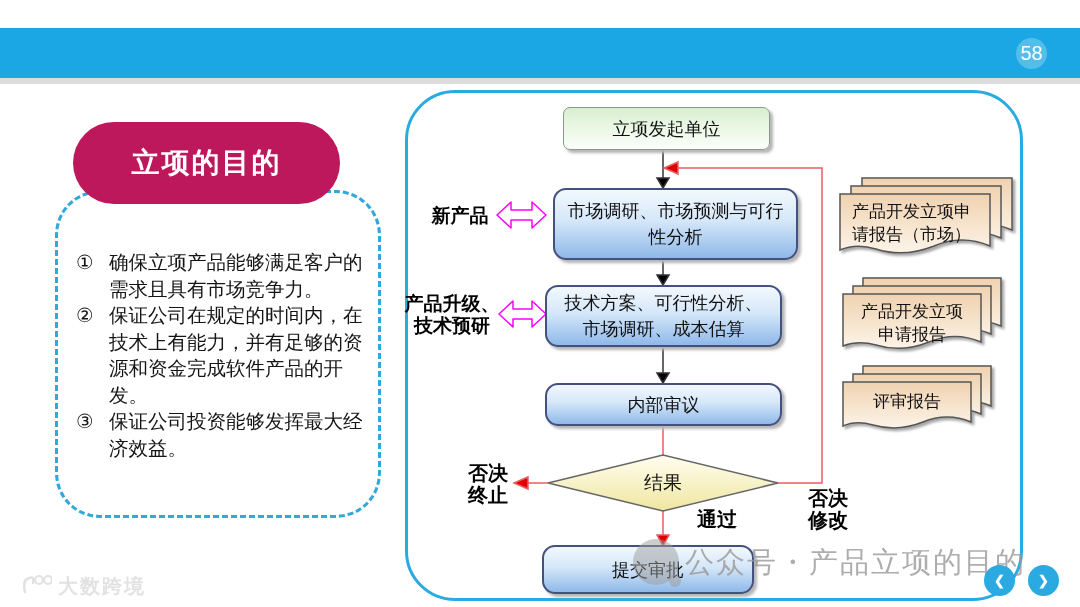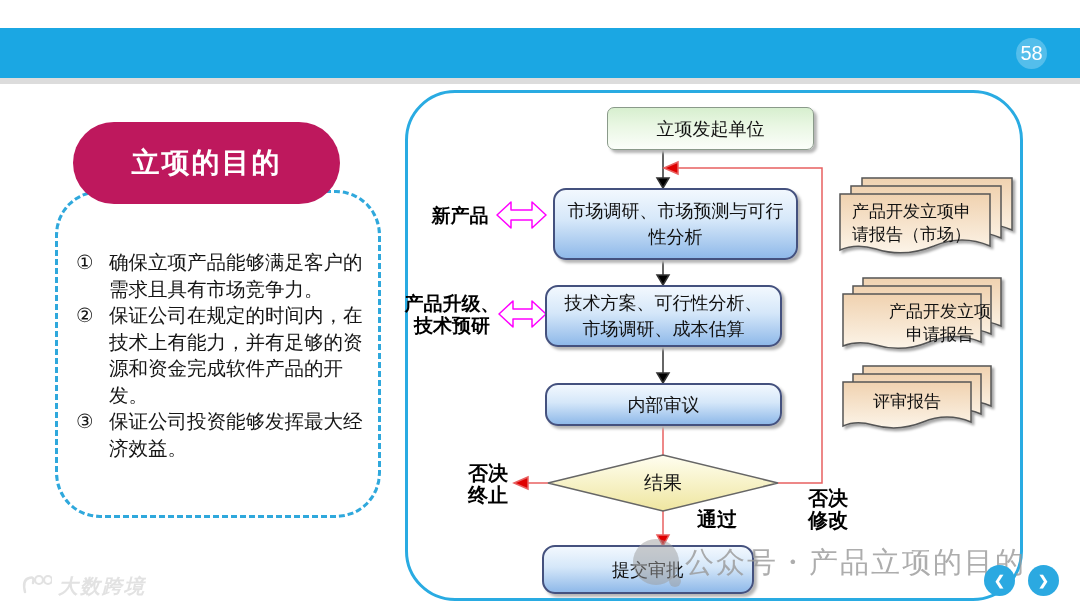--- a/index.html
+++ b/index.html
@@ -36,21 +36,21 @@
                  font-family:"Liberation Serif",serif;font-size:19px;color:#111;}
   .doc-text{position:absolute;z-index:2;font-family:"Liberation Serif",serif;font-size:17px;line-height:23px;color:#111;}
   
   .wm-center{position:absolute;left:685px;top:543px;z-index:4;color:#999;opacity:.8;font-size:29px;
              letter-spacing:2px;white-space:nowrap;}
   .wm-blob{position:absolute;left:633px;top:539px;width:46px;height:46px;border-radius:50%;
            background:#9c9c9c;opacity:.5;z-index:3;}
   .wm-blob-tail{position:absolute;left:669px;top:575px;width:12px;height:12px;border-radius:50%;
                 background:#9c9c9c;opacity:.5;z-index:3;}
   .footer-logo{position:absolute;left:20px;top:572px;z-index:4;display:flex;align-items:center;gap:6px;
-               color:#E2E2E2;font-size:20px;font-weight:bold;letter-spacing:2px;font-style:italic;}
+               color:#E2E2E2;font-size:20px;font-weight:bold;letter-spacing:2px;}
   .nav-btn{position:absolute;top:565px;width:31px;height:31px;border-radius:50%;background:#2BA9E1;z-index:5;
            display:flex;align-items:center;justify-content:center;color:#fff;font-size:13px;font-weight:bold;cursor:pointer;}
   .nav-prev{left:984px;}
   .nav-next{left:1028px;}
 </style>
 </head>
 <body>
 
 <div id="slide">
 
@@ -146,21 +146,21 @@
         </g>
       <g transform="translate(853,374)">
           <path d="M0 0 L128 0 L128 40 Q104 30 80 40 Q55 50 30 43 Q13 38 0 44 Z" fill="url(#docgrad)" stroke="#555" stroke-width="1.5"></path>
         </g>
       <g transform="translate(843,382)">
           <path d="M0 0 L128 0 L128 40 Q104 30 80 40 Q55 50 30 43 Q13 38 0 44 Z" fill="url(#docgrad)" stroke="#555" stroke-width="1.5"></path>
         </g>
     </g>
   </svg>
 
-  <div class="node node-green" style="left:563px;top:107px;width:205px;height:41px;margin-left:44px;">立项发起单位</div>
+  <div class="node node-green" style="left:563px;top:107px;width:205px;height:41px;">立项发起单位</div>
   <div class="node node-blue" style="left:553px;top:188px;width:225px;height:60px;padding:4px 8px;">市场调研、市场预测与可行性分析</div>
   <div class="node node-blue" style="left:545px;top:285px;width:209px;height:58px;padding:0 12px;">技术方案、可行性分析、市场调研、成本估算</div>
   <div class="node node-blue" style="left:545px;top:383px;width:233px;height:39px;">内部审议</div>
   <div class="node node-blue" style="left:542px;top:545px;width:208px;height:45px;">提交审批</div>
   <div class="decision-text">结果</div>
 
   <div class="red-label" style="left:428px;top:205px;width:64px;">新产品</div>
   <div class="red-label" style="left:402px;top:293px;width:100px;">
     <span style="display:block">产品升级、</span>
     <span style="display:block">技术预研</span>
@@ -169,21 +169,21 @@
     <span style="display:block">否决</span>
     <span style="display:block">终止</span>
   </div>
   <div class="red-label" style="left:692px;top:508px;width:50px;font-size:20px;">通过</div>
   <div class="red-label" style="left:800px;top:487px;width:56px;font-size:20px;">
     <span style="display:block">否决</span>
     <span style="display:block">修改</span>
   </div>
 
   <div class="doc-text" style="left:852px;top:200px;width:132px;text-align:left;">产品开发立项申请报告（市场）</div>
-  <div class="doc-text" style="left:856px;top:300px;width:112px;text-align:center;margin-left:28px;">产品开发立项申请报告</div>
+  <div class="doc-text" style="left:856px;top:300px;width:112px;text-align:center;">产品开发立项申请报告</div>
   <div class="doc-text" style="left:850px;top:390px;width:114px;text-align:center;">评审报告</div>
 
   <div class="wm-blob"></div>
   <div class="wm-blob-tail"></div>
   <div class="wm-center">公众号・产品立项的目的</div>
   <div class="footer-logo">
     <span>
       <svg width="32" height="24" viewBox="0 0 32 24">
         <path d="M5 20 Q2 8 9 6 Q15 4 13 11" stroke="#E2E2E2" fill="none" stroke-width="2.5" stroke-linecap="round"></path>
         <circle cx="19" cy="8" r="4" stroke="#E2E2E2" fill="none" stroke-width="2.2"></circle>

